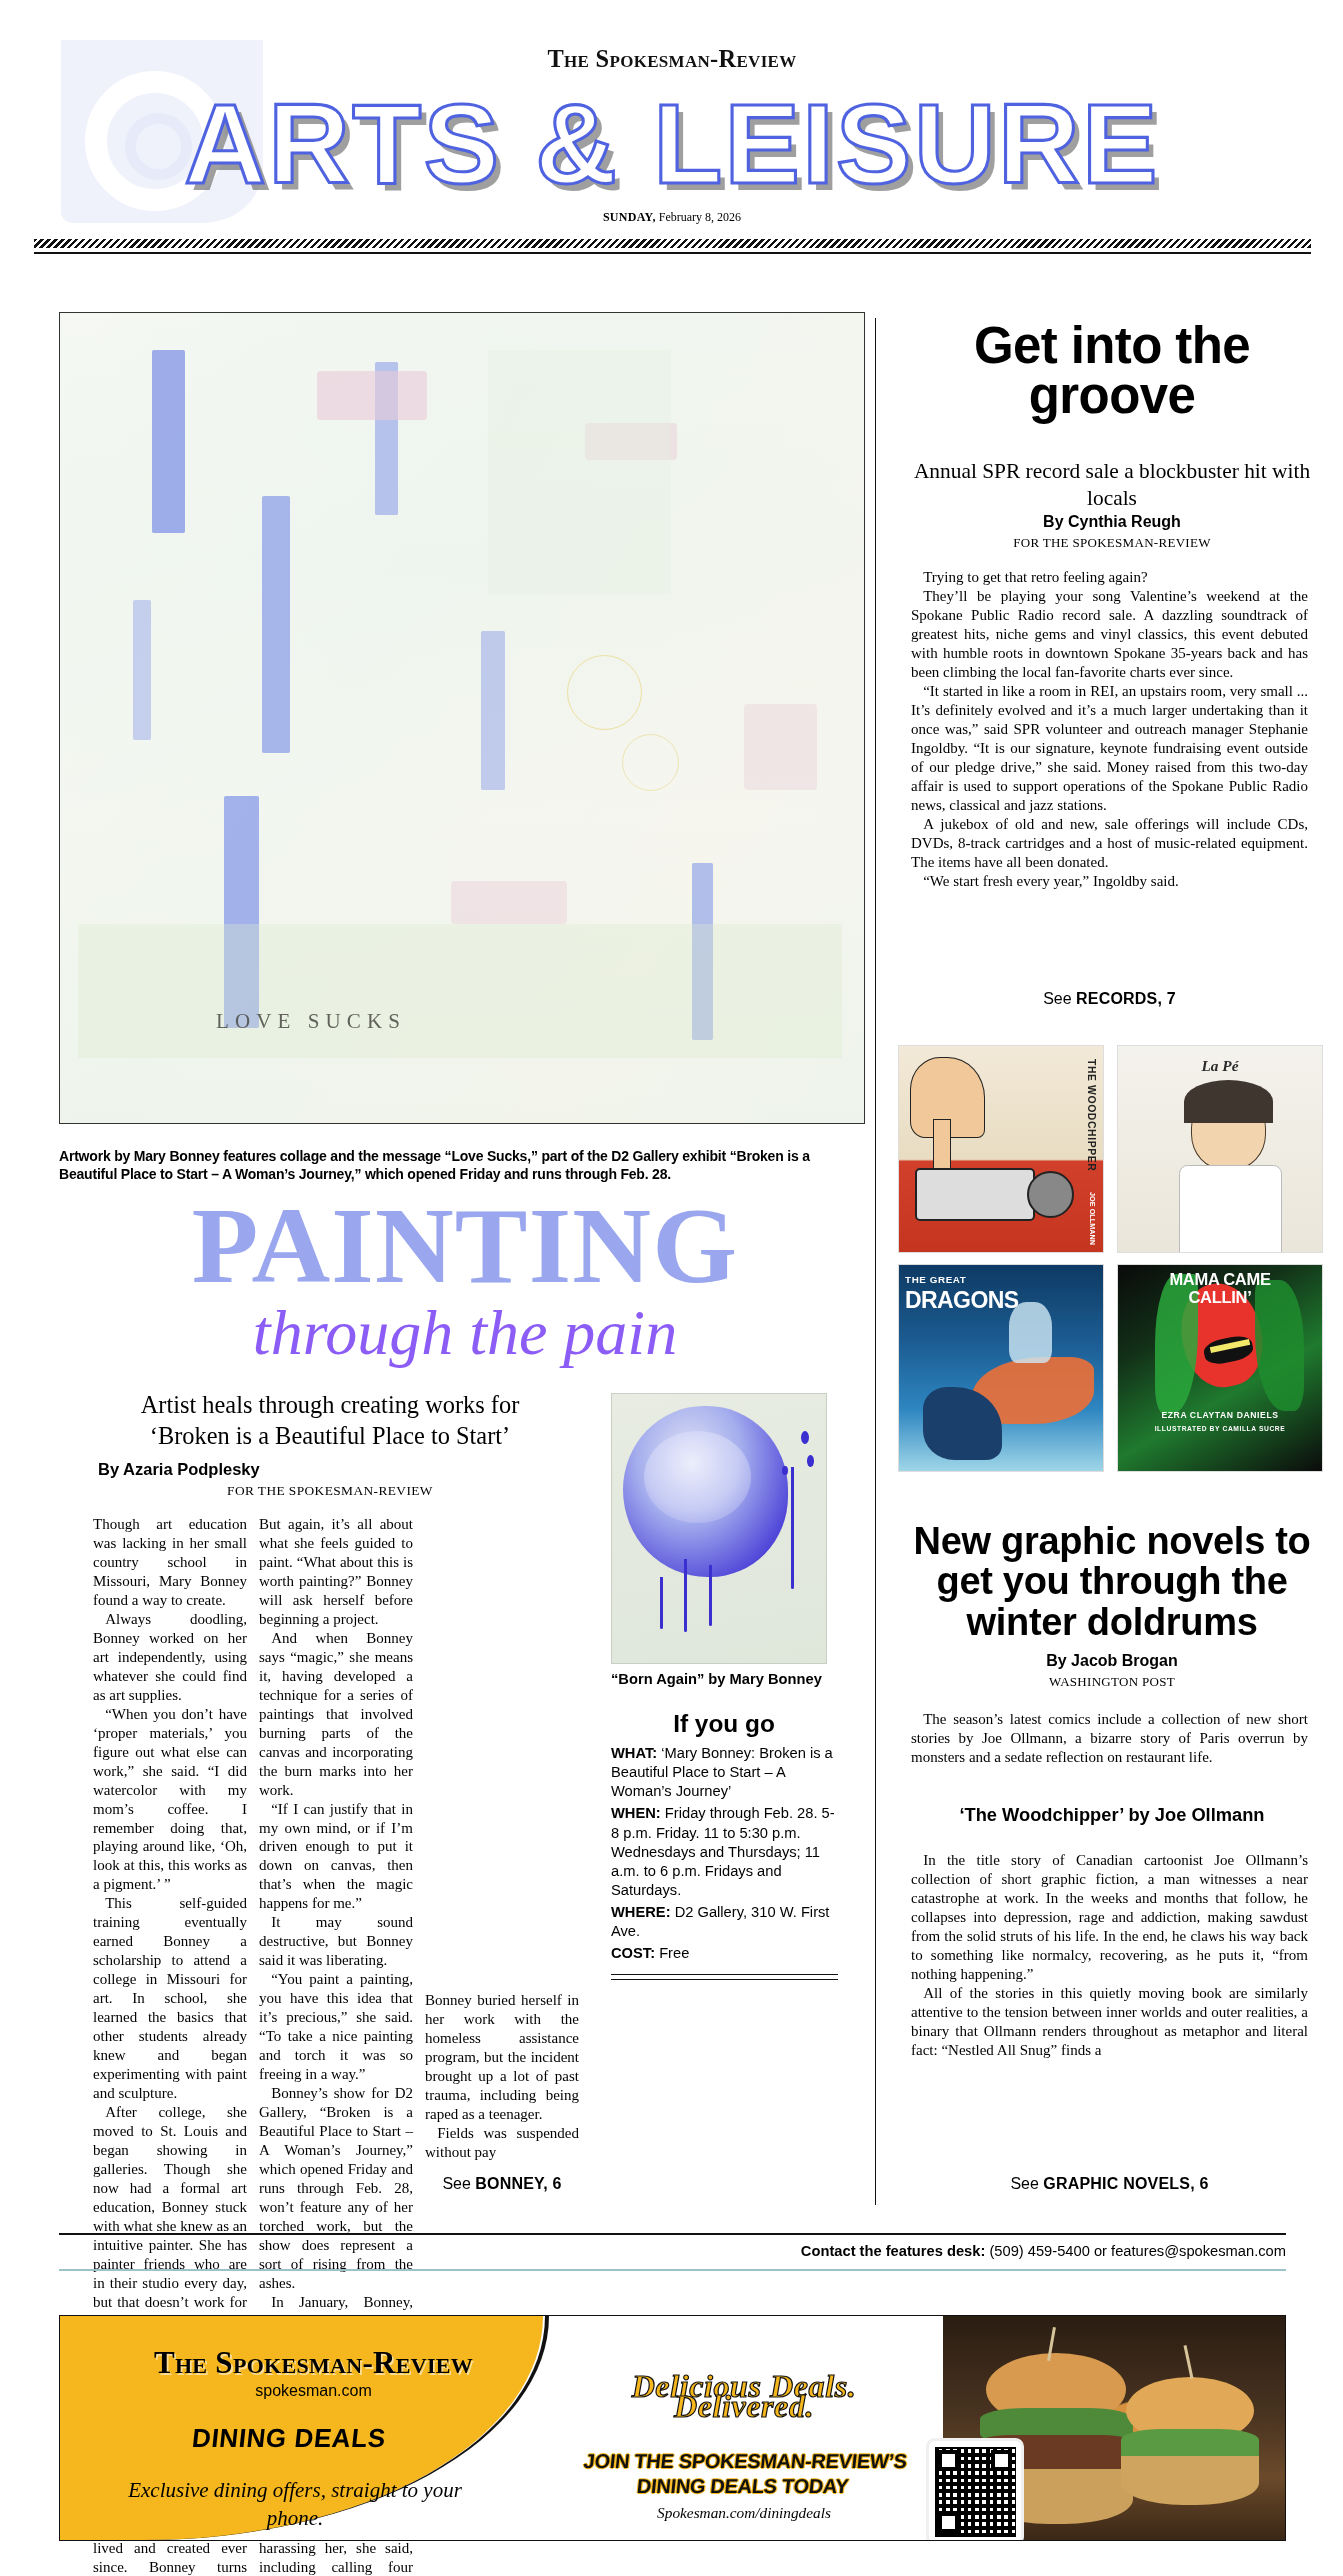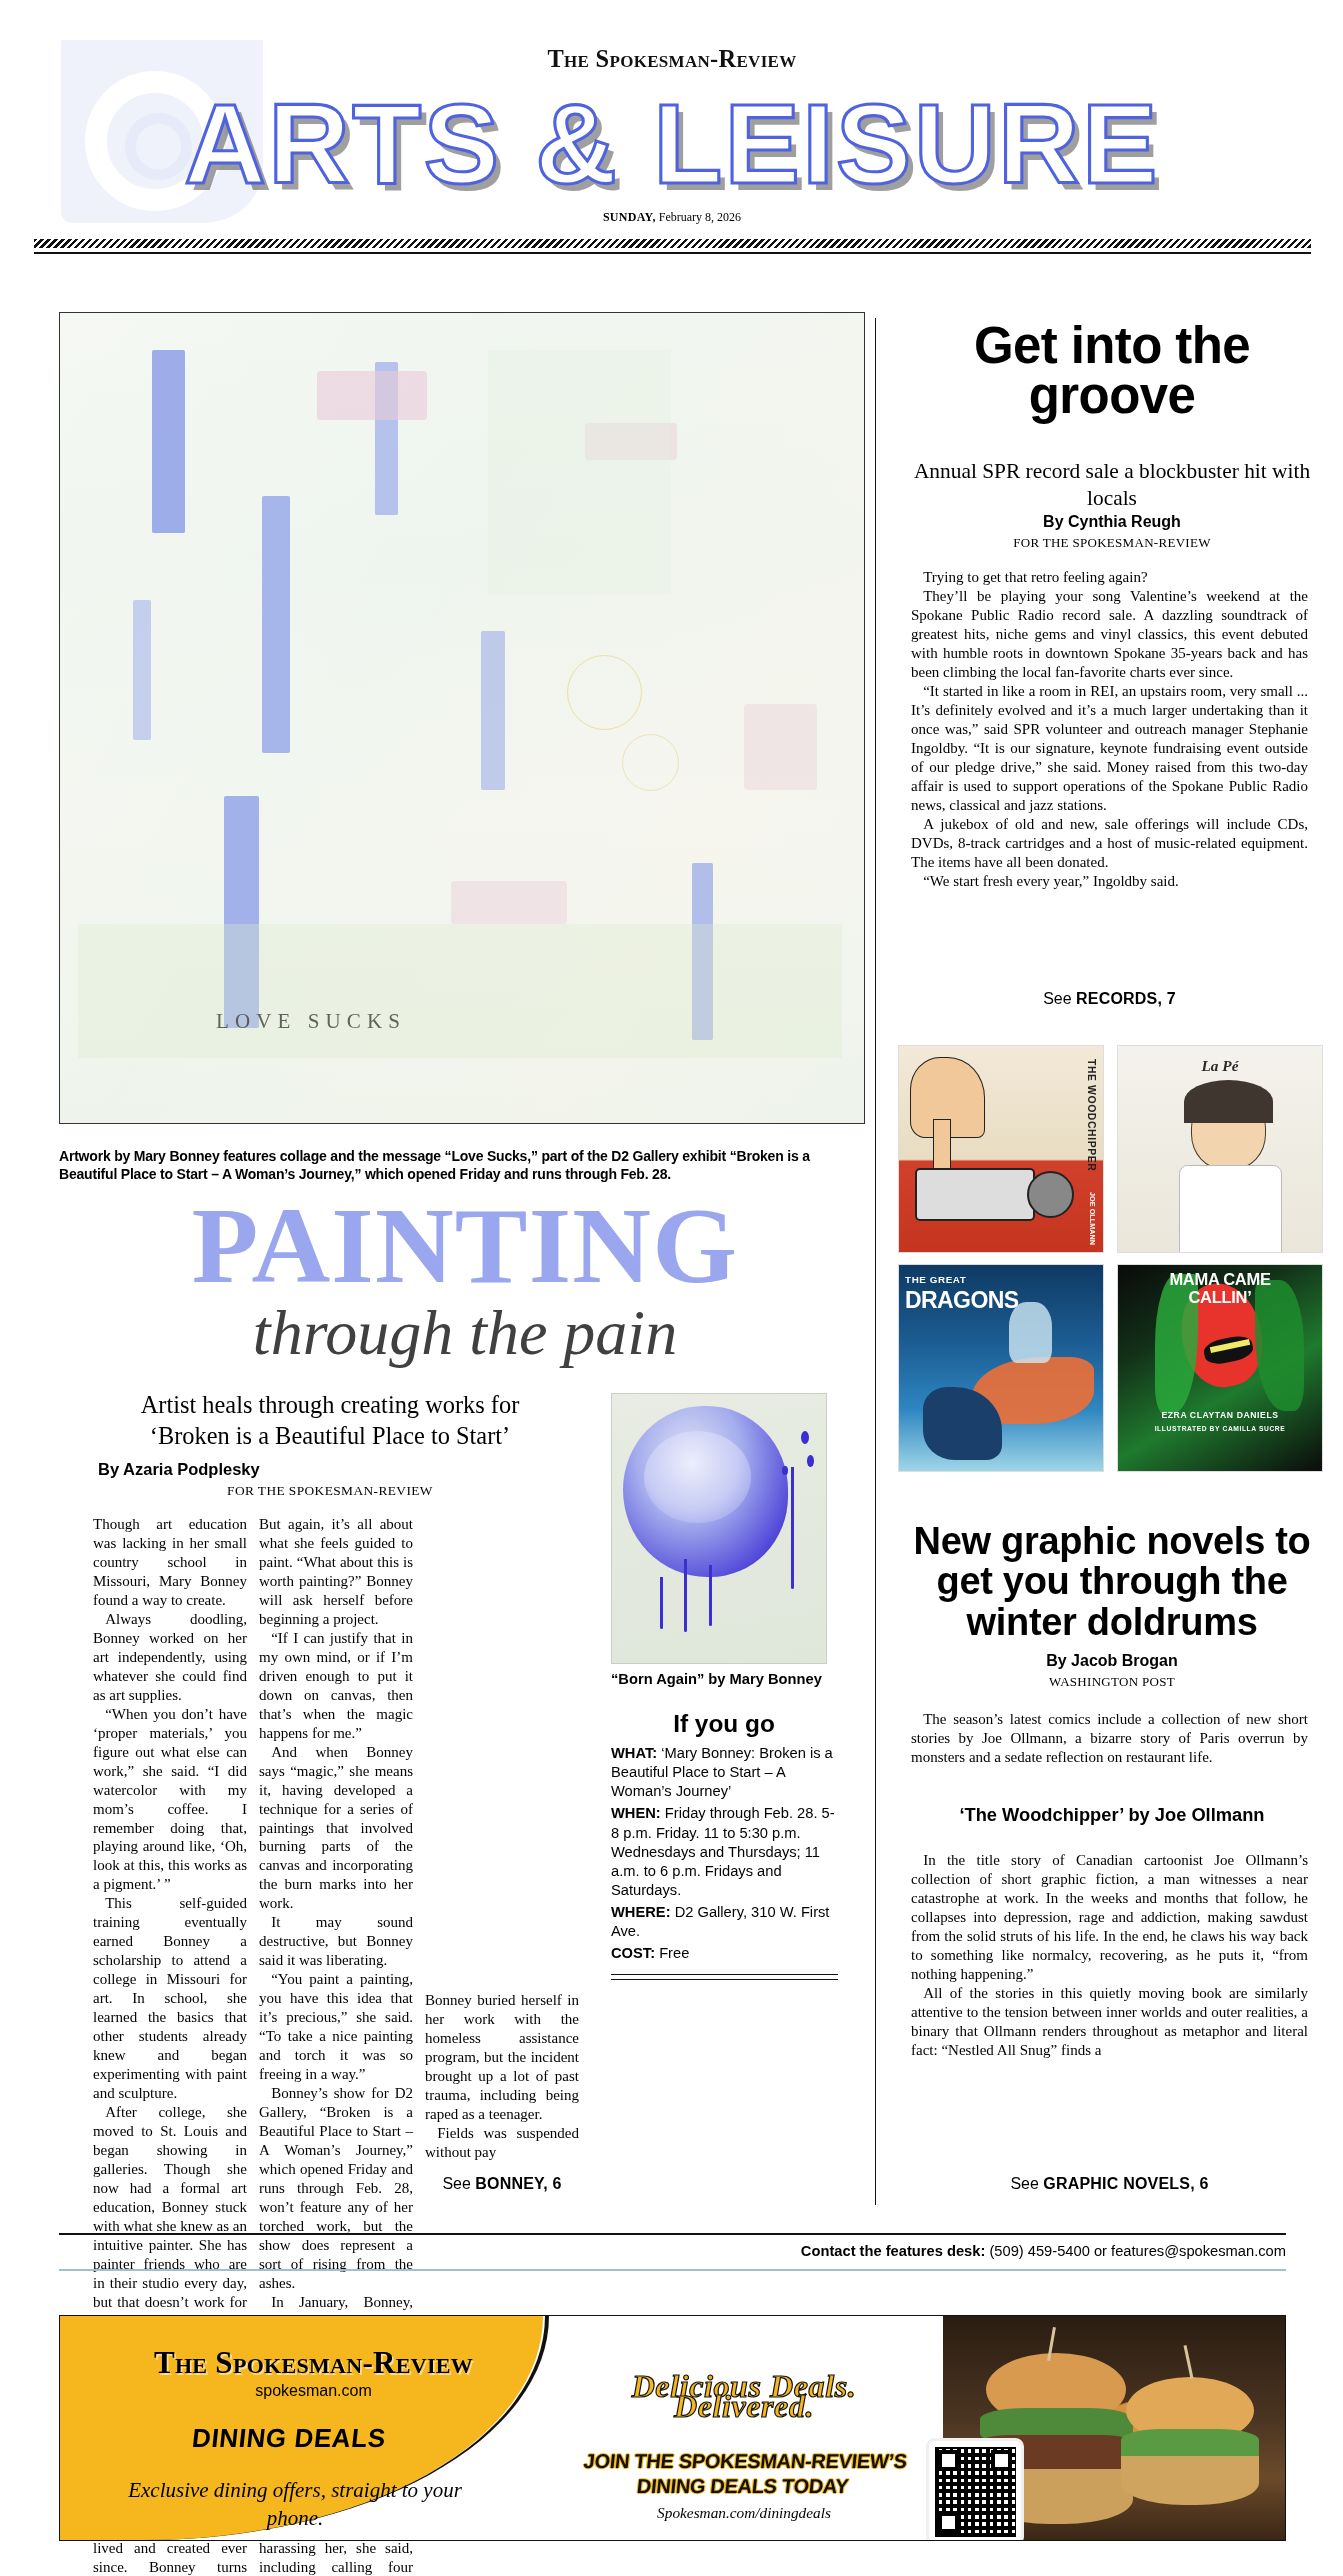--- a/index.html
+++ b/index.html
@@ -43,21 +43,21 @@
      font-size:21px;letter-spacing:6.1px;color:#4a4a44;opacity:.85;}
   .credit{position:absolute;right:59px;top:1128px;font-size:11.6px;font-variant:small-caps;letter-spacing:0.3px;}
   .capt{position:absolute;left:59px;top:1148px;width:806px;font-family:"Liberation Sans",sans-serif;
      font-weight:bold;font-size:14px;line-height:1.28;letter-spacing:-0.2px;}
 
   
   .hl-paint{position:absolute;left:59px;top:1194px;width:812px;text-align:center;
      font-family:"Liberation Serif",serif;font-weight:bold;font-size:109px;line-height:.95;
      color:#9aa7ee;letter-spacing:1.2px;}
   .hl-pain{position:absolute;left:59px;top:1301px;width:812px;text-align:center;
-     font-family:"Liberation Serif",serif;font-style:italic;font-size:64px;line-height:1;color:#404040;}
+     font-family:"Liberation Serif",serif;font-style:italic;font-size:64px;line-height:1;color:#8b5cf6;}
 
   .sub-deck{position:absolute;left:98px;top:1390px;width:464px;text-align:center;
      font-family:"Liberation Serif",serif;font-size:24.4px;line-height:1.25;}
   .byline{position:absolute;left:98px;top:1460px;width:464px;
      font-family:"Liberation Sans",sans-serif;font-weight:bold;font-size:16.5px;}
   .byorg{position:absolute;left:98px;top:1483px;width:464px;text-align:center;
      font-size:13.4px;font-variant:small-caps;letter-spacing:0.4px;}
 
   
   .scol{position:absolute;font-family:"Liberation Serif",serif;font-size:15px;line-height:1.265;
@@ -219,22 +219,22 @@
       <p class="noind">Though art education was lacking in her small country school in Missouri, Mary Bonney found a way to create.</p>
       <p>Always doodling, Bonney worked on her art independently, using whatever she could find as art supplies.</p>
       <p>“When you don’t have ‘proper materials,’ you figure out what else can work,” she said. “I did watercolor with my mom’s coffee. I remember doing that, playing around like, ‘Oh, look at this, this works as a pigment.’ ”</p>
       <p>This self-guided training eventually earned Bonney a scholarship to attend a college in Missouri for art. In school, she learned the basics that other students already knew and began experimenting with paint and sculpture.</p>
       <p>After college, she moved to St. Louis and began showing in galleries. Though she now had a formal art education, Bonney stuck with what she knew as an intuitive painter. She has painter friends who are in their studio every day, but that doesn’t work for her.</p>
       <p>“For me, it’s a little more emotional,” she said. “I might be up at two in the morning painting because something hits me and it’s like, ‘I want to put this down on canvas.’ ”</p>
       <p>In 2001, she opened her own gallery in New Orleans, where she’s lived and created ever since. Bonney turns away from opportunities to paint regional art that tourists purchase, like images of a saxophone player performing under street lamps, though she respects artists who make a living that way.</p>
     </div>
   <div class="scol" id="lead-c2" style="left:259px;top:1515px;width:154px;height:690px;">
       <p class="noind">But again, it’s all about what she feels guided to paint. “What about this is worth painting?” Bonney will ask herself before beginning a project.</p>
+      <p>And when Bonney says “magic,” she means it, having developed a technique for a series of paintings that involved burning parts of the canvas and incorporating the burn marks into her work.</p>
       <p>“If I can justify that in my own mind, or if I’m driven enough to put it down on canvas, then that’s when the magic happens for me.”</p>
-      <p>And when Bonney says “magic,” she means it, having developed a technique for a series of paintings that involved burning parts of the canvas and incorporating the burn marks into her work.</p>
       <p>It may sound destructive, but Bonney said it was liberating.</p>
       <p>“You paint a painting, you have this idea that it’s precious,” she said. “To take a nice painting and torch it was so freeing in a way.”</p>
       <p>Bonney’s show for D2 Gallery, “Broken is a Beautiful Place to Start – A Woman’s Journey,” which opened Friday and runs through Feb. 28, won’t feature any of her torched work, but the show does represent a sort of rising from the ashes.</p>
       <p>In January, Bonney, then a contract worker for the city of New Orleans, was working with Nathaniel Fields, the director of the city’s homeless services department, to transport people in need to an emergency shelter during cold weather.</p>
       <p>Fields kissed Bonney and then continued harassing her, she said, including calling four times in 10 minutes, in the days following.</p>
     </div>
   <div class="scol" id="lead-c3" style="left:425px;top:1991px;width:154px;height:214px;">
       <p class="noind">Bonney buried herself in her work with the homeless assistance program, but the incident brought up a lot of past trauma, including being raped as a teenager.</p>
       <p>Fields was suspended without pay</p>
     </div>

